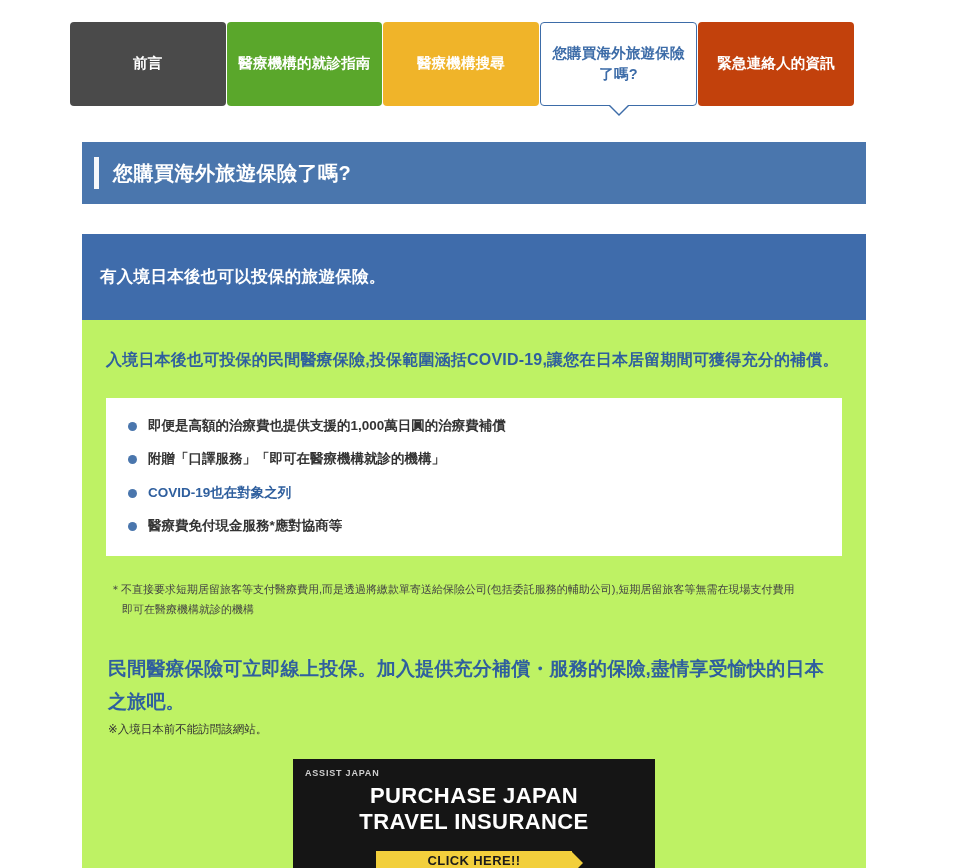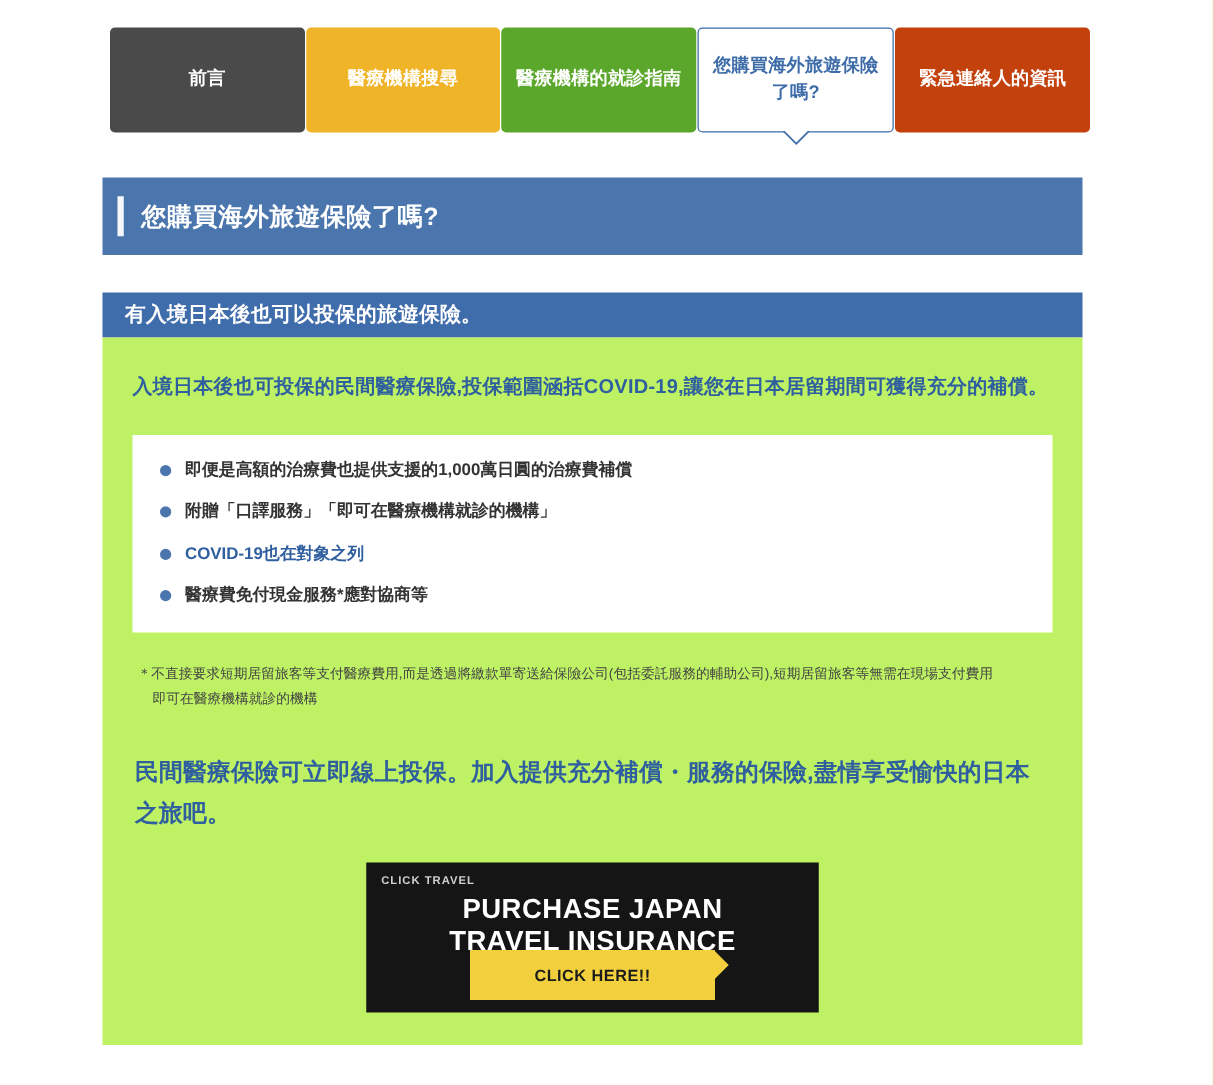--- a/index.html
+++ b/index.html
@@ -16,21 +16,21 @@
   .page {
     position: relative;
     width: 970px;
     height: 868px;
     overflow: hidden;
   }
 
   
   .tabs {
     position: absolute;
-    left: 88px;
+    left: 70px;
     top: 22px;
     width: 784px;
     height: 84px;
     display: flex;
     gap: 1px;
   }
   .tab {
     flex: 1 1 0;
     border-radius: 4px;
     display: flex;
@@ -111,21 +111,21 @@
     position: absolute;
     left: 82px;
     top: 234px;
     width: 784px;
   }
   .section-head {
     background: #3f6cab;
     color: #ffffff;
     font-size: 16.5px;
     font-weight: 700;
-    padding: 7px 18px;
+    padding: 32px 18px;
     letter-spacing: .3px;
   }
   .section-body {
     background: #bef264;
     padding: 26px 24px 26px 24px;
   }
   .lead {
     margin: 0 0 24px 0;
     font-size: 16px;
     font-weight: 700;
@@ -227,21 +227,21 @@
     font-weight: 700;
     line-height: 1.18;
     letter-spacing: .4px;
   }
   .banner .cta {
     position: absolute;
     left: 50%;
     transform: translateX(-50%);
     bottom: 10px;
     width: 196px;
-    height: 40px;
+    height: 18px;
     background: #f2cf3c;
     display: flex;
     align-items: center;
     justify-content: center;
     color: #1b1b1b;
     font-size: 13px;
     font-weight: 700;
     letter-spacing: .4px;
     margin-top: 16px;
   }
@@ -258,25 +258,25 @@
 </style>
 </head>
 <body>
 
 <div class="page">
 
   <nav class="tabs">
     <div class="tab tab-dark">
       <span>前言</span>
     </div>
+    <div class="tab tab-green">
+      <span>醫療機構的就診指南</span>
+    </div>
     <div class="tab tab-amber">
       <span>醫療機構搜尋</span>
-    </div>
-    <div class="tab tab-green">
-      <span>醫療機構的就診指南</span>
     </div>
     <div class="tab tab-active">
       <span>您購買海外旅遊保險了嗎?</span>
     </div>
     <div class="tab tab-red">
       <span>緊急連絡人的資訊</span>
     </div>
   </nav>
 
   <div class="title-bar">
@@ -299,24 +299,25 @@
           <li>醫療費免付現金服務*應對協商等</li>
         </ul>
       </div>
 
       <p class="footnote">
         <span>＊不直接要求短期居留旅客等支付醫療費用,而是透過將繳款單寄送給保險公司(包括委託服務的輔助公司),短期居留旅客等無需在現場支付費用</span>
         <span class="cont">即可在醫療機構就診的機構</span>
       </p>
 
       <p class="closing">民間醫療保險可立即線上投保。加入提供充分補償・服務的保險,盡情享受愉快的日本之旅吧。</p>
+      <p class="note-small">※入境日本前不能訪問該網站。</p>
 
       <div class="banner-wrap">
         <div class="banner">
-          <div class="brand">CLICK TRAVEL</div>
+          <div class="brand">ASSIST JAPAN</div>
           <div class="headline">
             <span>PURCHASE JAPAN</span><br>
             <span>TRAVEL INSURANCE</span>
           </div>
           <div class="cta">CLICK HERE!!</div>
         </div>
       </div>
 
     </div>
   </section>

